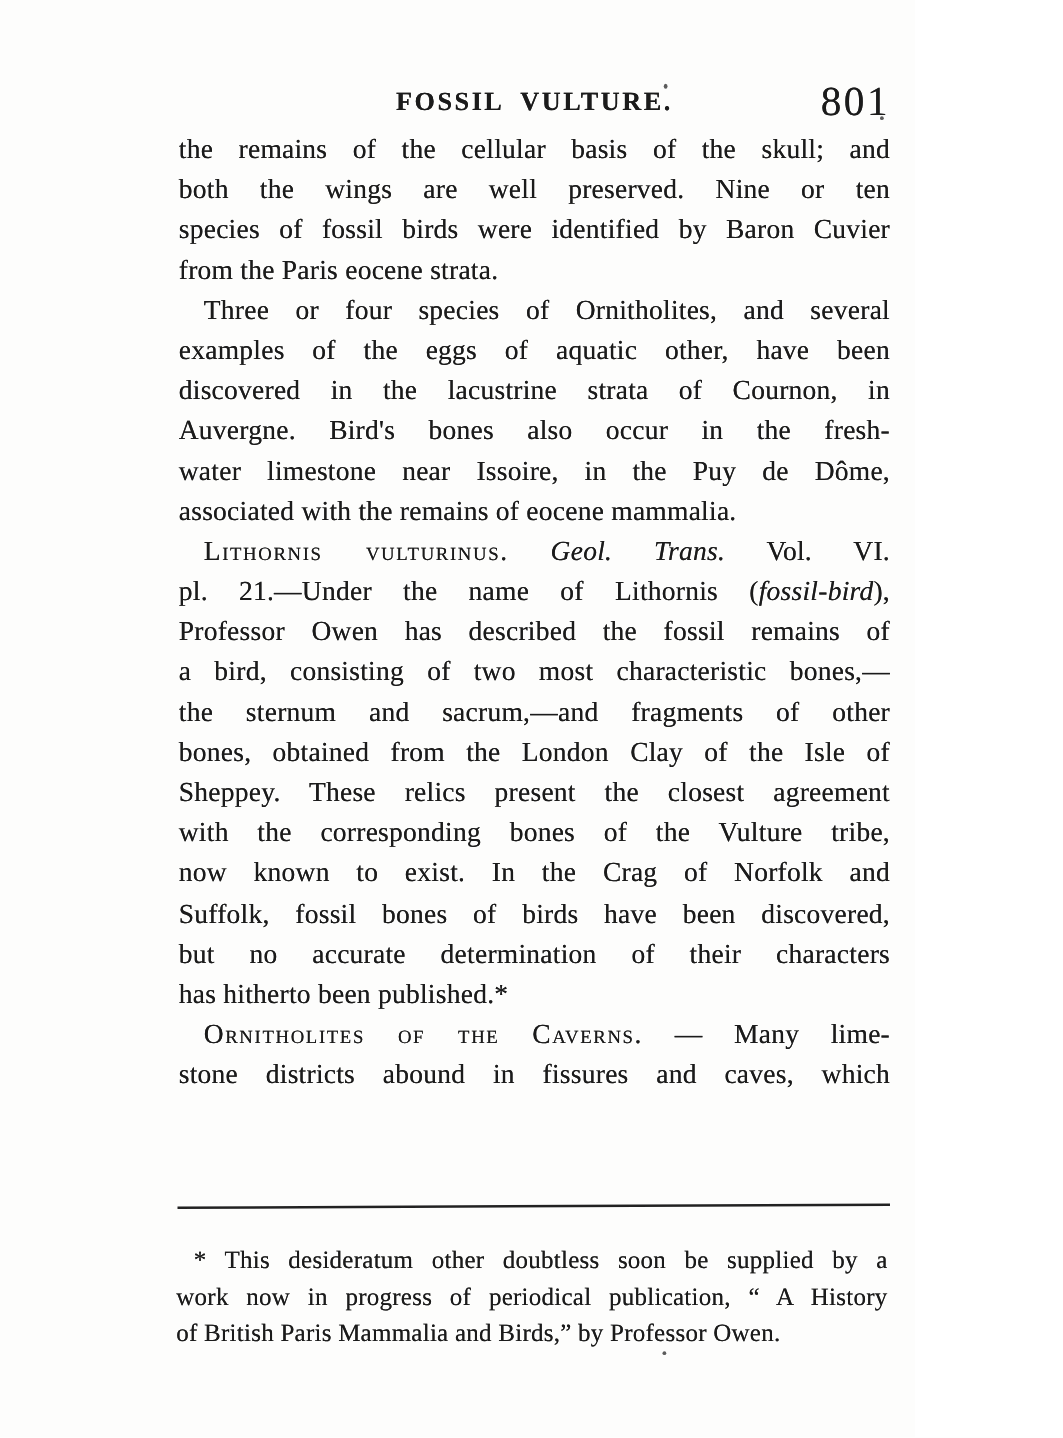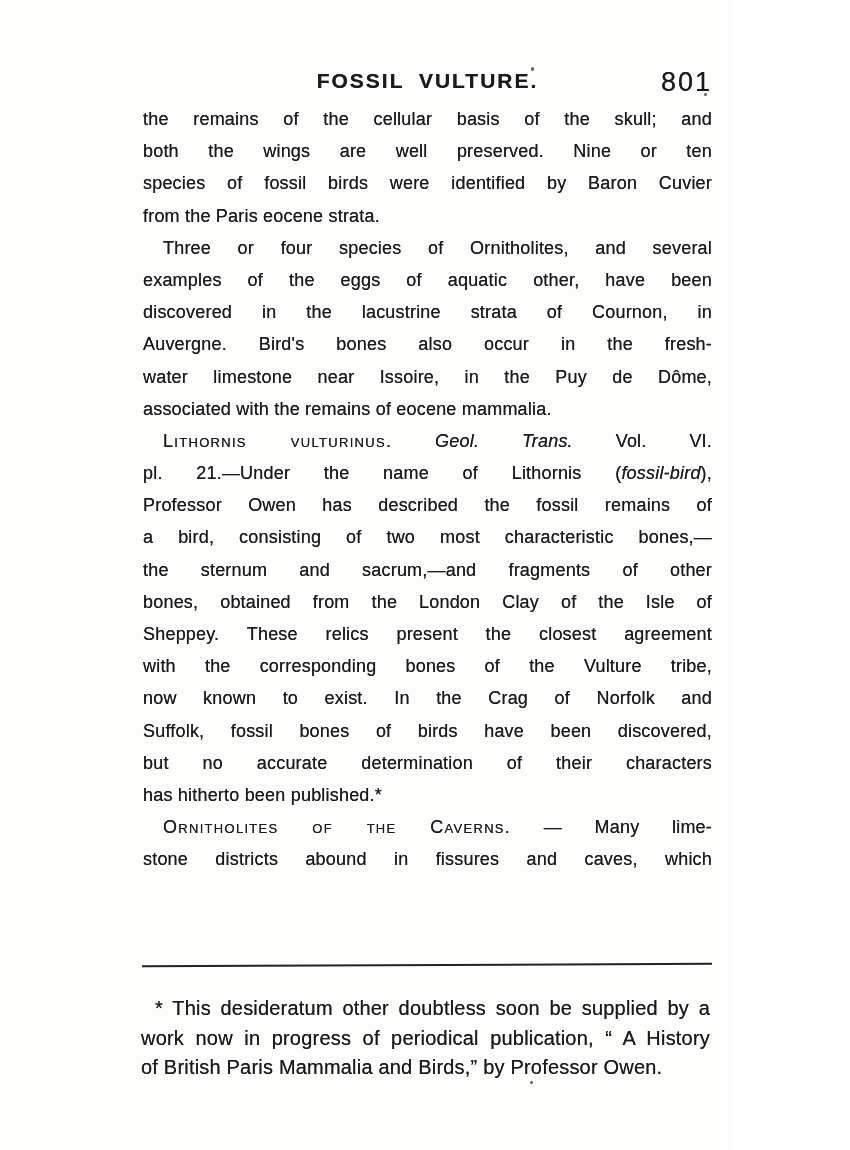--- a/index.html
+++ b/index.html
@@ -5,21 +5,21 @@
   * { margin: 0; padding: 0; box-sizing: border-box; }
   html, body { width: 850px; height: 1150px; }
   body { background: #ffffff; overflow: hidden; }
 
   .page {
     position: relative;
     width: 732px;
     height: 1150px;
     background: #fdfdfc;
     color: #1b1b1b;
-    font-family: Liberation Sans, sans-serif;
+    font-family: Liberation Serif, serif;
     text-shadow: 0 0 0.45px rgba(25,25,25,0.85);
     overflow: hidden;
   }
 
   
   .header {
     position: absolute;
     left: 143px; top: 66px;
     width: 569px; height: 36px;
   }
@@ -28,34 +28,34 @@
     text-align: center;
     font-size: 21px;
     font-weight: 700;
     letter-spacing: 2px;
     word-spacing: 7px;
     line-height: 30px;
   }
   .page-number {
     position: absolute;
     right: 0; top: 1px;
-    font-size: 27px;
+    font-size: 33px;
     font-weight: 400;
     letter-spacing: 2px;
     line-height: 30px;
   }
 
   
   .body-text {
     position: absolute;
     left: 143px; top: 103px;
     width: 569px;
   }
   .line {
-    font-size: 18px;
+    font-size: 22px;
     line-height: 32.2px;
     height: 32.2px;
     letter-spacing: 0.2px;
     text-align: justify;
     text-align-last: justify;
     overflow: visible;
   }
   .line.ind  { text-indent: 20px; }
   .line.last { text-align-last: left; }
 

